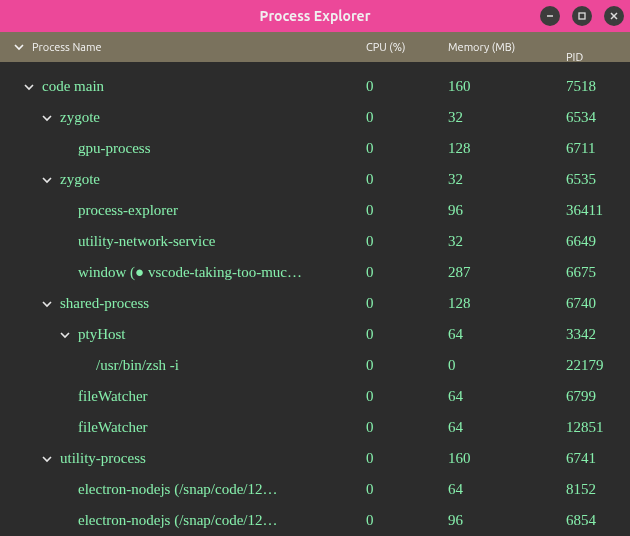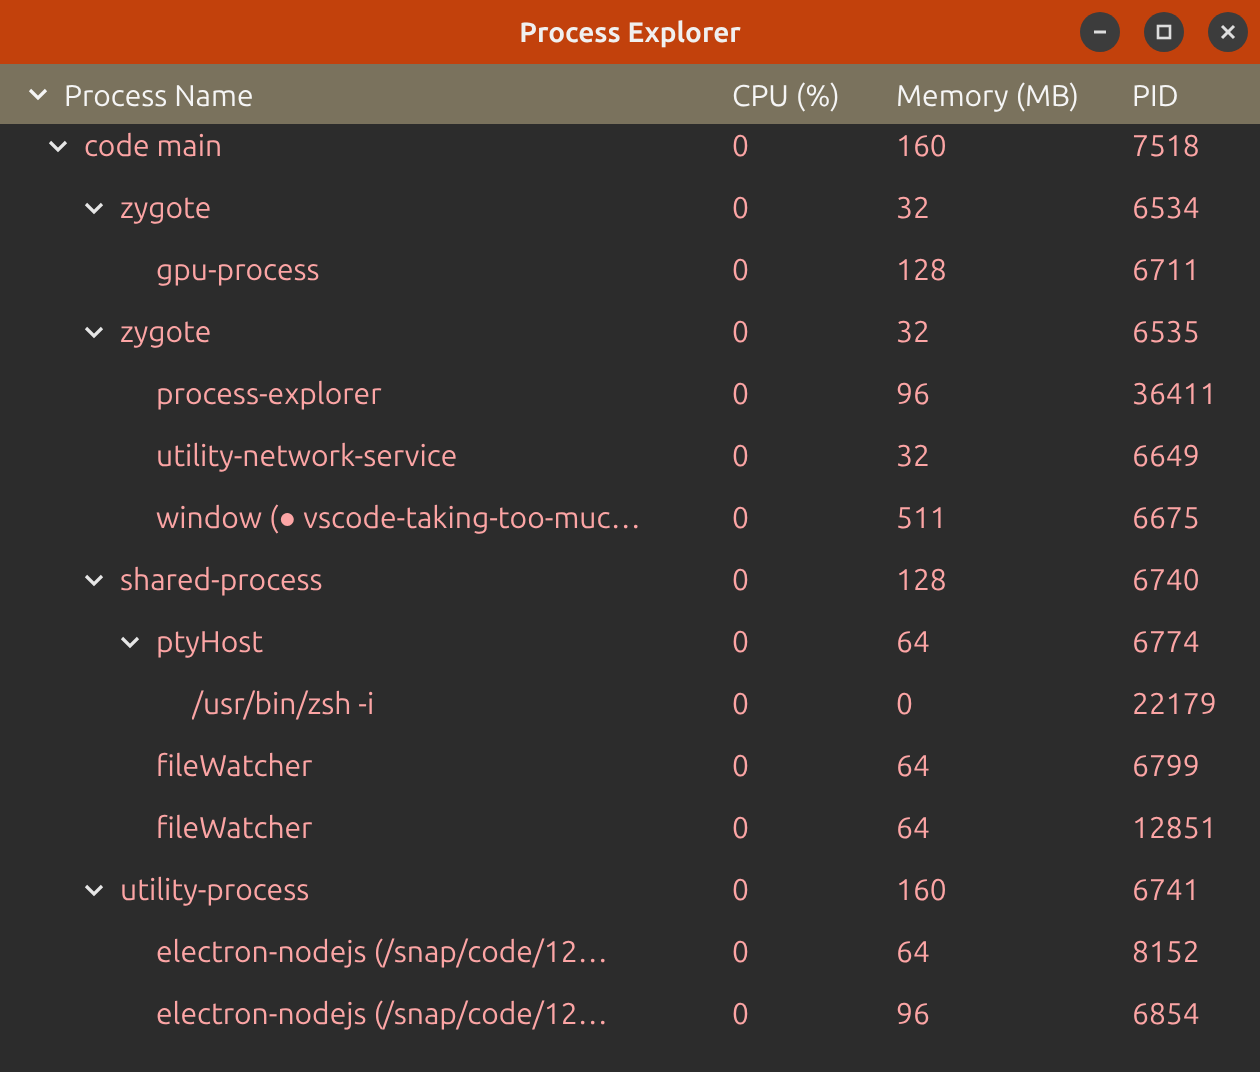--- a/index.html
+++ b/index.html
@@ -7,21 +7,21 @@
     width: 630px;
     height: 536px;
     background: #2c2c2c;
     font-family: Ubuntu, "Segoe UI", sans-serif;
     color: #e8e8e8;
     overflow: hidden;
     font-size: 15px;
   }
   .titlebar {
     height: 32px;
-    background: #c2410c;
+    background: #ec4899;
     display: flex;
     align-items: center;
     justify-content: center;
     position: relative;
   }
   .titlebar-title {
     color: #f0f0f0;
     font-weight: 600;
     font-size: 14px;
   }
@@ -44,34 +44,35 @@
     font-size: 11px;
     cursor: pointer;
   }
   .tb-btn svg { width: 10px; height: 10px; }
   .header-row {
     display: flex;
     align-items: center;
     background: #7a725d;
     color: #f5f5f5;
     height: 30px;
-    font-size: 15px;
+    font-size: 11px;
     padding: 0 8px 0 12px;
   }
   .col-name { flex: 1; display: flex; align-items: center; gap: 6px; min-width: 0; }
   .col-cpu { width: 82px; text-align: left; }
   .col-mem { width: 118px; text-align: left; }
-  .col-pid { width: 56px; text-align: left; }
+  .col-pid { width: 56px; text-align: left; margin-top: 20px; }
   .rows { padding-top: 2px; }
   .row {
     display: flex;
-    align-items: flex-start;
+    align-items: flex-end;
     height: 31px;
     padding: 0 8px 0 12px;
-    color: #fca5a5;
+    color: #86efac;
+    font-family: Liberation Serif, serif;
   }
   .row .col-name { overflow: hidden; }
   .name-text {
     white-space: nowrap;
     overflow: hidden;
     text-overflow: ellipsis;
   }
   .chev {
     display: inline-flex;
     width: 14px;
@@ -194,21 +195,21 @@
       <div class="col-mem">32</div>
       <div class="col-pid">6649</div>
     </div>
     <div class="row">
       <div class="col-name">
         <span class="indent" style="width: 40px;"></span>
         <span class="chev"></span>
         <span class="name-text">window (● vscode-taking-too-muc…</span>
       </div>
       <div class="col-cpu">0</div>
-      <div class="col-mem">511</div>
+      <div class="col-mem">287</div>
       <div class="col-pid">6675</div>
     </div>
     <div class="row">
       <div class="col-name">
         <span class="indent" style="width: 22px;"></span>
         <span class="chev">
           <svg viewBox="0 0 12 12">
             <polyline points="2,4 6,8 10,4" fill="none" stroke="#e6e6e6" stroke-width="1.6"></polyline>
           </svg>
         </span>
@@ -223,21 +224,21 @@
         <span class="indent" style="width: 40px;"></span>
         <span class="chev">
           <svg viewBox="0 0 12 12">
             <polyline points="2,4 6,8 10,4" fill="none" stroke="#e6e6e6" stroke-width="1.6"></polyline>
           </svg>
         </span>
         <span class="name-text">ptyHost</span>
       </div>
       <div class="col-cpu">0</div>
       <div class="col-mem">64</div>
-      <div class="col-pid">6774</div>
+      <div class="col-pid">3342</div>
     </div>
     <div class="row">
       <div class="col-name">
         <span class="indent" style="width: 58px;"></span>
         <span class="chev"></span>
         <span class="name-text">/usr/bin/zsh -i</span>
       </div>
       <div class="col-cpu">0</div>
       <div class="col-mem">0</div>
       <div class="col-pid">22179</div>

